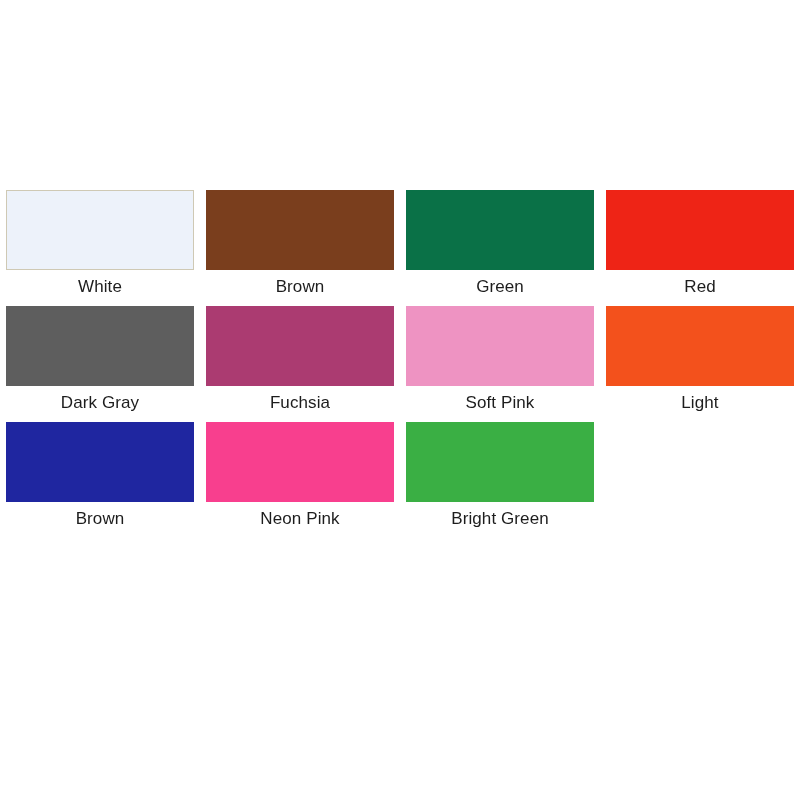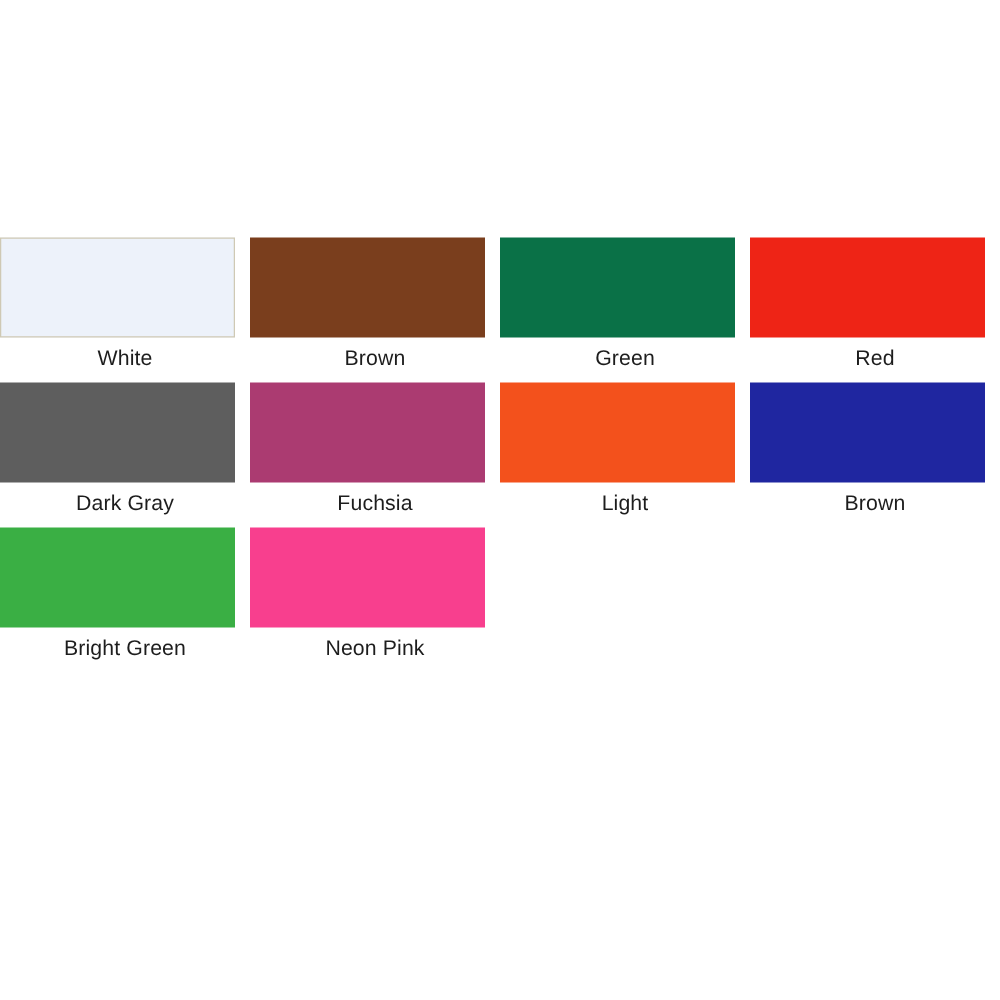--- a/index.html
+++ b/index.html
@@ -32,20 +32,21 @@
     grid-template-columns: 200px 200px 200px 200px;
     grid-auto-rows: 116px;
     column-gap: 0px;
     row-gap: 0px;
   }
 
   .swatch-cell {
     position: relative;
     display: flex;
     flex-direction: column;
+    align-items: center;
     justify-content: flex-start;
   }
 
   .swatch-chip {
     width: 188px;
     height: 80px;
     box-sizing: border-box;
     display: block;
   }
 
@@ -87,29 +88,33 @@
       </div>
       <div class="swatch-cell">
         <div class="swatch-chip" style="background-color: rgb(94, 94, 94); --c-7: #5e5e5e;"></div>
         <div class="swatch-label">Dark Gray</div>
       </div>
       <div class="swatch-cell">
         <div class="swatch-chip" style="background-color: rgb(171, 59, 113); --c-8: #ab3b71;"></div>
         <div class="swatch-label">Fuchsia</div>
       </div>
       <div class="swatch-cell">
+        <div class="swatch-chip" style="background-color: rgb(238, 147, 194); --c-9: #ee93c2;"></div>
+        <div class="swatch-label">Soft Pink</div>
+      </div>
+      <div class="swatch-cell">
         <div class="swatch-chip" style="background-color: rgb(243, 81, 28); --c-11: #f3511c;"></div>
         <div class="swatch-label">Light</div>
       </div>
       <div class="swatch-cell">
         <div class="swatch-chip" style="background-color: rgb(31, 38, 160); --c-12: #1f26a0;"></div>
         <div class="swatch-label">Brown</div>
       </div>
       <div class="swatch-cell">
+        <div class="swatch-chip" style="background-color: rgb(248, 63, 142); --c-13: #f83f8e;"></div>
+        <div class="swatch-label">Neon Pink</div>
+      </div>
+      <div class="swatch-cell">
         <div class="swatch-chip" style="background-color: rgb(58, 175, 68); --c-14: #3aaf44;"></div>
         <div class="swatch-label">Bright Green</div>
-      </div>
-      <div class="swatch-cell">
-        <div class="swatch-chip" style="background-color: rgb(248, 63, 142); --c-13: #f83f8e;"></div>
-        <div class="swatch-label">Neon Pink</div>
       </div>
     </div>
 </div>
 
 </body></html>

